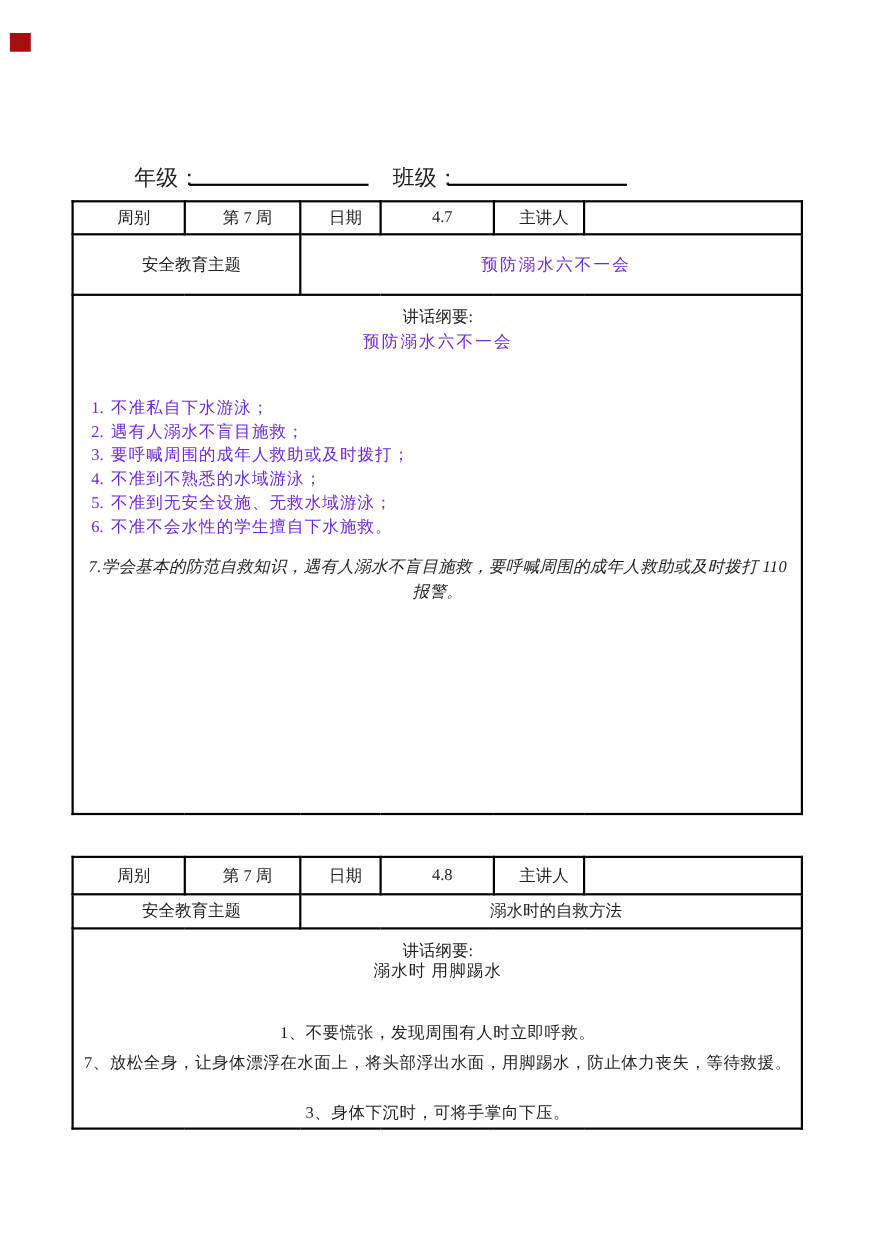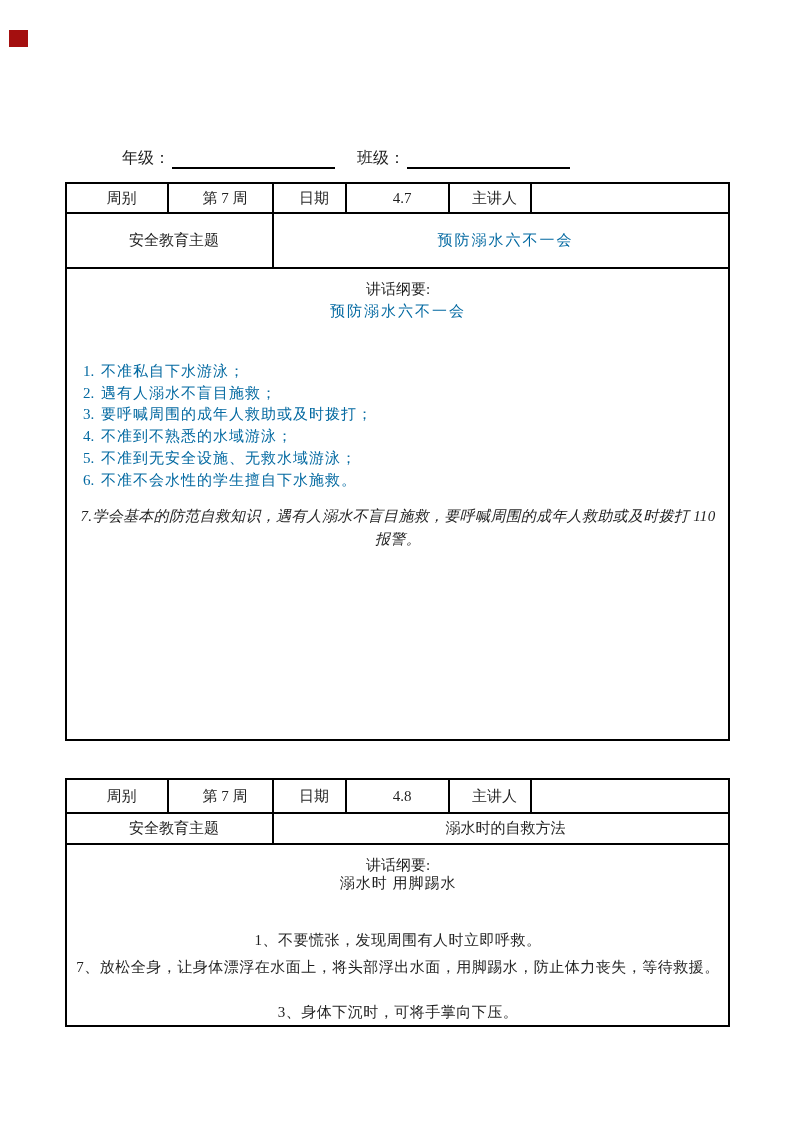--- a/index.html
+++ b/index.html
@@ -6,42 +6,42 @@
   .page{
     position:relative;width:793px;height:1122px;background:#ffffff;
     font-family:"Liberation Serif","DejaVu Serif",serif;color:#1f1f1f;
     overflow:hidden;
   }
   .red-mark{position:absolute;left:9px;top:30px;width:19px;height:17px;background:#a40f0f;}
   .doc-title{
     position:absolute;left:120px;top:100px;margin:0;width:560px;
     font-size:21px;font-weight:bold;letter-spacing:0.5px;white-space:nowrap;
   }
-  .fill-label{position:absolute;top:148px;font-size:16px;}
+  .fill-label{position:absolute;top:148px;font-size:20px;}
   .grade-label{left:122px;}
   .class-label{left:357px;}
   .blank-line{position:absolute;top:148px;height:19px;border-bottom:2px solid #000;}
   .grade-blank{left:172px;width:163px;}
   .class-blank{left:407px;width:163px;}
 
   table.rec{
     position:absolute;left:65px;width:663px;border-collapse:collapse;table-layout:fixed;
     font-size:15px;color:#1f1f1f;text-align:center;
   }
   table.rec td{border:2px solid #000;padding:0 0 0 9px;overflow:hidden;}
   .t1{top:182px;}
   .t2{top:778px;}
   .t1 tr.r1 td{height:28px;}
   .t1 tr.r2 td{height:53px;}
   .t1 tr.r3 td{height:470px;}
   .t2 tr.r1 td{height:32px;}
   .t2 tr.r2 td{height:29px;}
   .t2 tr.r3 td{height:180px;}
   td.theme-value{padding-left:10px;}
-  .gray{color:#0369a1;}
+  .gray{color:#6d28d9;}
   td.outline-cell{position:relative;vertical-align:top;padding:0;}
   .oc{position:absolute;left:9px;right:8px;line-height:19px;}
   .t1 .o-label{top:11px;}
   .t1 .o-sub{top:33px;letter-spacing:2px;}
   .t1 .o-list{top:92px;}
   .t1 .o-para{top:236px;line-height:23px;letter-spacing:0.3px;font-style:italic;}
   .o-item{display:flex;line-height:21.7px;letter-spacing:1px;}
   .o-item .n{flex:none;width:25px;letter-spacing:0;}
   .t1 .theme-value span{letter-spacing:2px;}
   .t2 .o-label{top:11px;}

